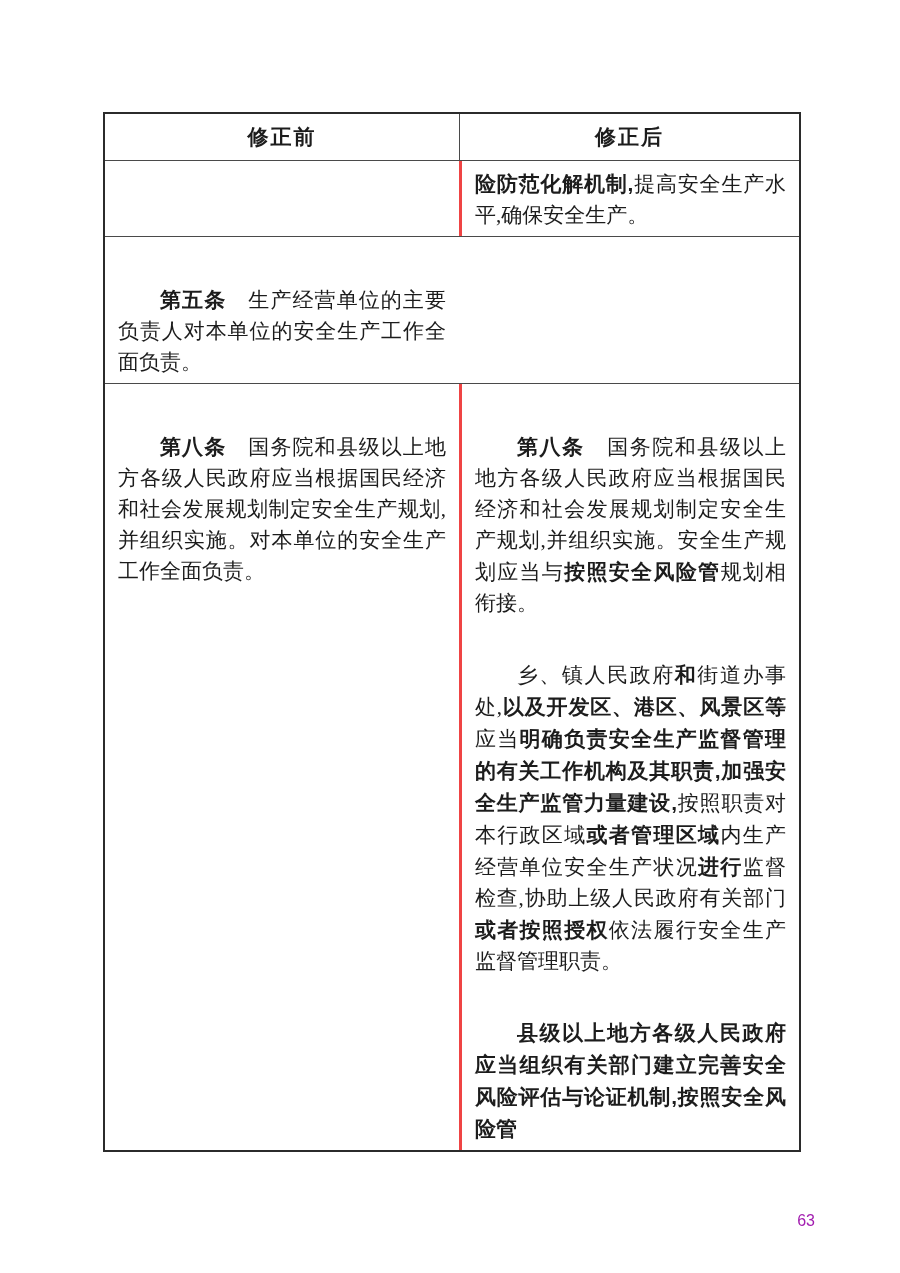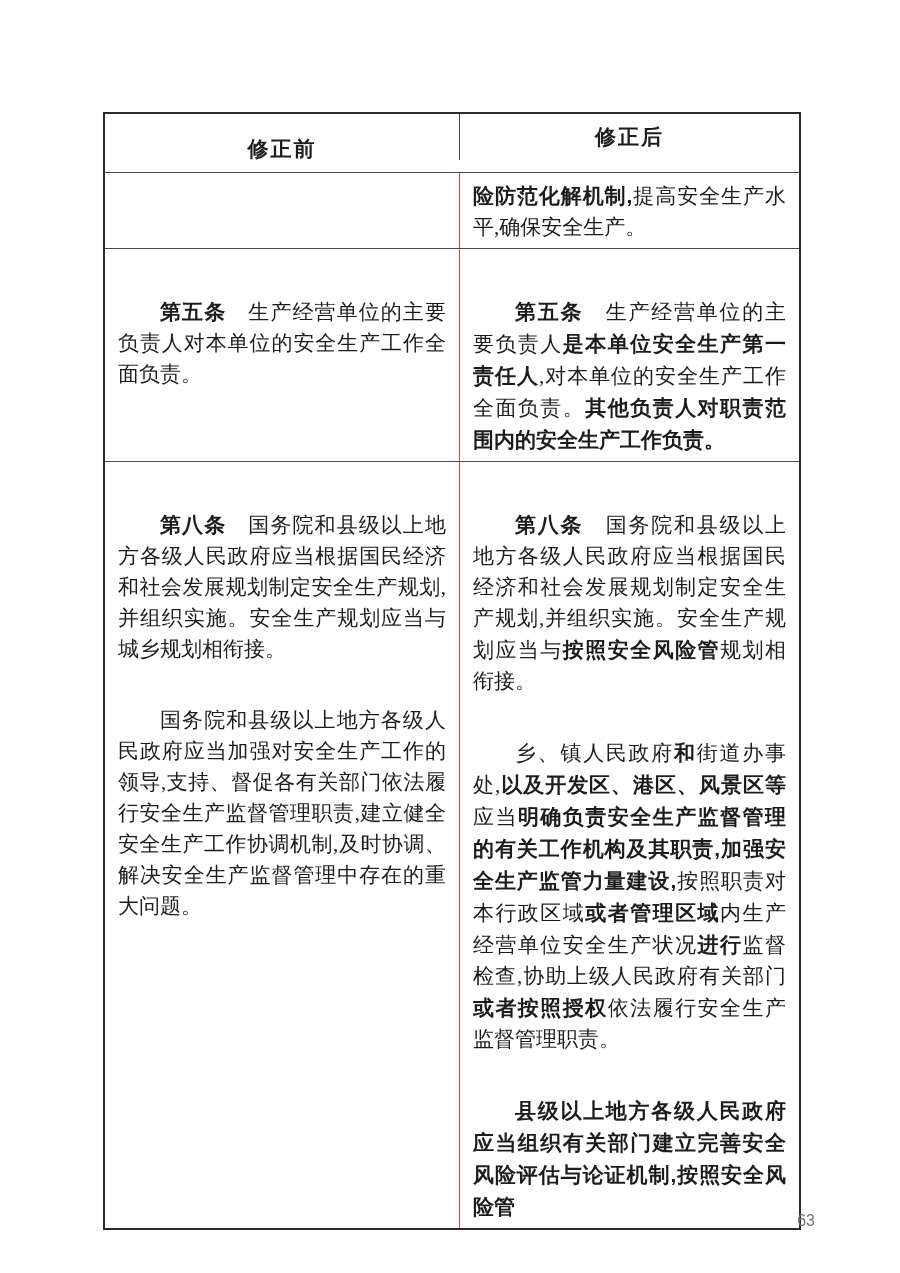--- a/index.html
+++ b/index.html
@@ -30,49 +30,49 @@
   }
   .th {
     height: 46px;
     display: flex;
     align-items: center;
     justify-content: center;
     font-weight: 700;
     font-size: 21px;
     letter-spacing: 2px;
   }
-  .th.before { width: 51%; margin-top: 12px; }
+  .th.before { width: 51%; }
   .th.after  { width: 49%; border-left: 1px solid #4a4a4a; }
   .row {
     display: flex;
     border-bottom: 1px solid #4a4a4a;
   }
   .row:last-child { border-bottom: none; }
   .cell {
     padding: 7px 13px 5px 13px;
     font-size: 21px;
     line-height: 31px;
     text-align: justify;
     text-justify: inter-character;
   }
   .cell.before { width: 51%; }
-  .cell.after  { width: 49%; border-left: 1px solid #ef4444; }
+  .cell.after  { width: 49%; border-left: 3px solid #ef4444; }
   .para { text-align: justify; text-align-last: left; }
   .para.indent { text-indent: 2em; margin-top: 40px; }
   .bold {
     font-weight: 700;
     font-family: "Liberation Sans", sans-serif;
   }
   .page-number {
     position: absolute;
     right: 85px;
     top: 1212px;
     font-size: 16px;
     font-family: "Liberation Sans", sans-serif;
-    color: #737373;
+    color: #a21caf;
   }
 </style>
 </head>
 <body>
 
 <div class="page">
 
   <div class="doc-table">
     <div class="thead">
       <div class="th before">修正前</div>
@@ -82,28 +82,24 @@
         <div class="row">
           <div class="cell before"></div>
           <div class="cell after">
             <p class="para"><span class="bold">险防范化解机制,</span><span>提高安全生产水平,确保安全生产。</span></p>
           </div>
         </div>
         <div class="row">
           <div class="cell before">
             <p class="para indent"><span class="bold">第五条</span><span>　生产经营单位的主要负责人对本单位的安全生产工作全面负责。</span></p>
           </div>
-          <div class="cell after">
-            <p class="para indent"><span class="bold">第五条</span><span>　生产经营单位的主要负责人</span><span class="bold">是本单位安全生产第一责任人</span><span>,对本单位的安全生产工作全面负责。</span><span class="bold">其他负责人对职责范围内的安全生产工作负责。</span></p>
-          </div>
         </div>
         <div class="row">
           <div class="cell before">
-            <p class="para indent"><span class="bold">第八条</span><span>　国务院和县级以上地方各级人民政府应当根据国民经济和社会发展规划制定安全生产规划,并组织实施。安全生产规划应当与城乡规划相衔接。</span></p>
-            <p class="para indent"><span>国务院和县级以上地方各级人民政府应当加强对安全生产工作的领导,支持、督促各有关部门依法履行安全生产监督管理职责,建立健全安全生产工作协调机制,及时协调、解决安全生产监督管理中存在的重大问题。</span></p>
+            <p class="para indent"><span class="bold">第八条</span><span>　国务院和县级以上地方各级人民政府应当根据国民经济和社会发展规划制定安全生产规划,并组织实施。对本单位的安全生产工作全面负责。</span></p>
           </div>
           <div class="cell after">
             <p class="para indent"><span class="bold">第八条</span><span>　国务院和县级以上地方各级人民政府应当根据国民经济和社会发展规划制定安全生产规划,并组织实施。安全生产规划应当与</span><span class="bold">按照安全风险管</span><span>规划相衔接。</span></p>
             <p class="para indent"><span>乡、镇人民政府</span><span class="bold">和</span><span>街道办事处,</span><span class="bold">以及开发区、港区、风景区等</span><span>应当</span><span class="bold">明确负责安全生产监督管理的有关工作机构及其职责,加强安全生产监管力量建设,</span><span>按照职责对本行政区域</span><span class="bold">或者管理区域</span><span>内生产经营单位安全生产状况</span><span class="bold">进行</span><span>监督检查,协助上级人民政府有关部门</span><span class="bold">或者按照授权</span><span>依法履行安全生产监督管理职责。</span></p>
             <p class="para indent"><span class="bold">县级以上地方各级人民政府应当组织有关部门建立完善安全风险评估与论证机制,按照安全风险管</span></p>
           </div>
         </div>
       </div>
   </div>
 

